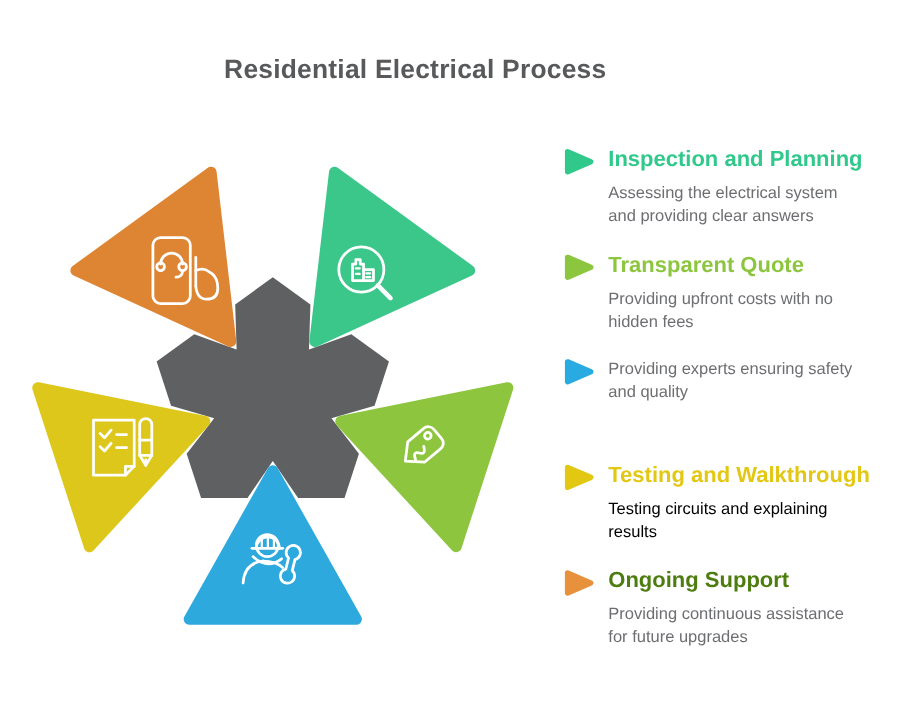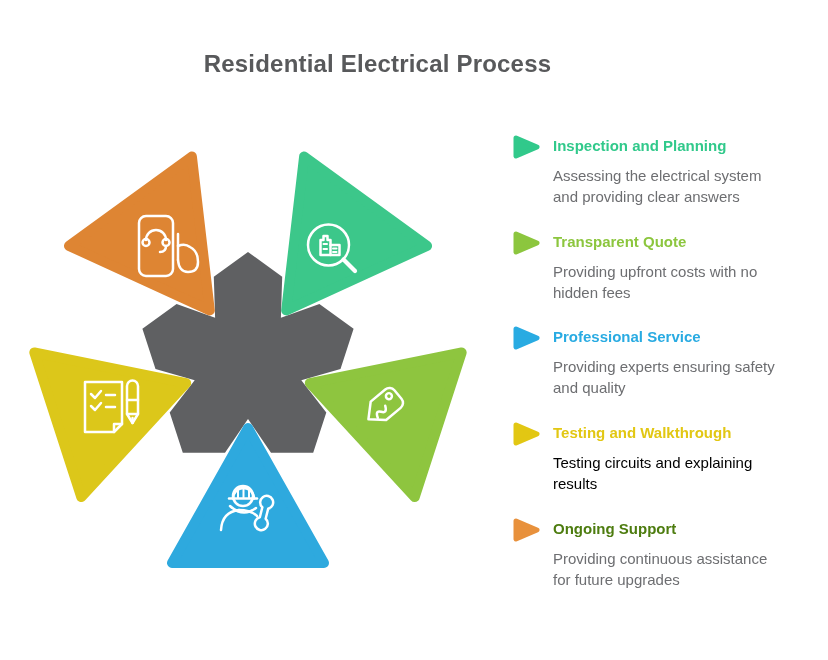--- a/index.html
+++ b/index.html
@@ -16,21 +16,21 @@
   .diagram-svg{position:absolute;left:0;top:0;}
   .legend{position:absolute;left:513px;top:0;width:290px;}
   .legend-item{position:absolute;left:0;display:flex;align-items:flex-start;}
   .legend-item:nth-child(1){top:134px}
   .legend-item:nth-child(2){top:230px}
   .legend-item:nth-child(3){top:325px}
   .legend-item:nth-child(4){top:421px}
   .legend-item:nth-child(5){top:517px}
   .legend-arrow{flex:0 0 auto;margin-right:13px;margin-top:1px;}
   .legend-texts{width:240px;}
-  .legend-title{font-size:15px;font-weight:bold;line-height:23px;margin:0 0 8px 0;}
+  .legend-title{font-size:20px;font-weight:bold;line-height:23px;margin:0 0 8px 0;}
   .legend-desc{font-size:15px;line-height:21px;color:#6D6E71;white-space:pre-line;margin:0;}
   .icon{stroke:#fff;fill:none;stroke-width:2.5;stroke-linecap:round;stroke-linejoin:round;}
 </style>
 </head>
 <body style="background: rgb(255, 255, 255);">
 
 <div class="page-title" style="color: rgb(88, 89, 91);">Residential Electrical Process</div>
 
 <svg class="diagram-svg" width="828" height="660" viewBox="0 0 828 660" xmlns="http://www.w3.org/2000/svg">
 
@@ -123,21 +123,20 @@
       <p class="legend-title" style="color: rgb(140, 198, 62);">Transparent Quote</p>
       <p class="legend-desc" style="color: rgb(109, 110, 113);">Providing upfront costs with no
 hidden fees</p>
     </div>
   </div>
   <div class="legend-item">
     <svg class="legend-arrow" width="27" height="24" viewBox="0 0 27 24">
         <polygon points="3,3 24,12 3,21" stroke-width="5" stroke-linejoin="round" fill="#29ABE2" stroke="#29ABE2"></polygon>
       </svg>
     <div class="legend-texts">
-      <p class="legend-title" style="color: rgb(41, 171, 226);">Professional Service</p>
       <p class="legend-desc" style="color: rgb(109, 110, 113);">Providing experts ensuring safety
 and quality</p>
     </div>
   </div>
   <div class="legend-item">
     <svg class="legend-arrow" width="27" height="24" viewBox="0 0 27 24">
         <polygon points="3,3 24,12 3,21" stroke-width="5" stroke-linejoin="round" fill="#E2C713" stroke="#E2C713"></polygon>
       </svg>
     <div class="legend-texts">
       <p class="legend-title" style="color: rgb(226, 199, 19);">Testing and Walkthrough</p>

